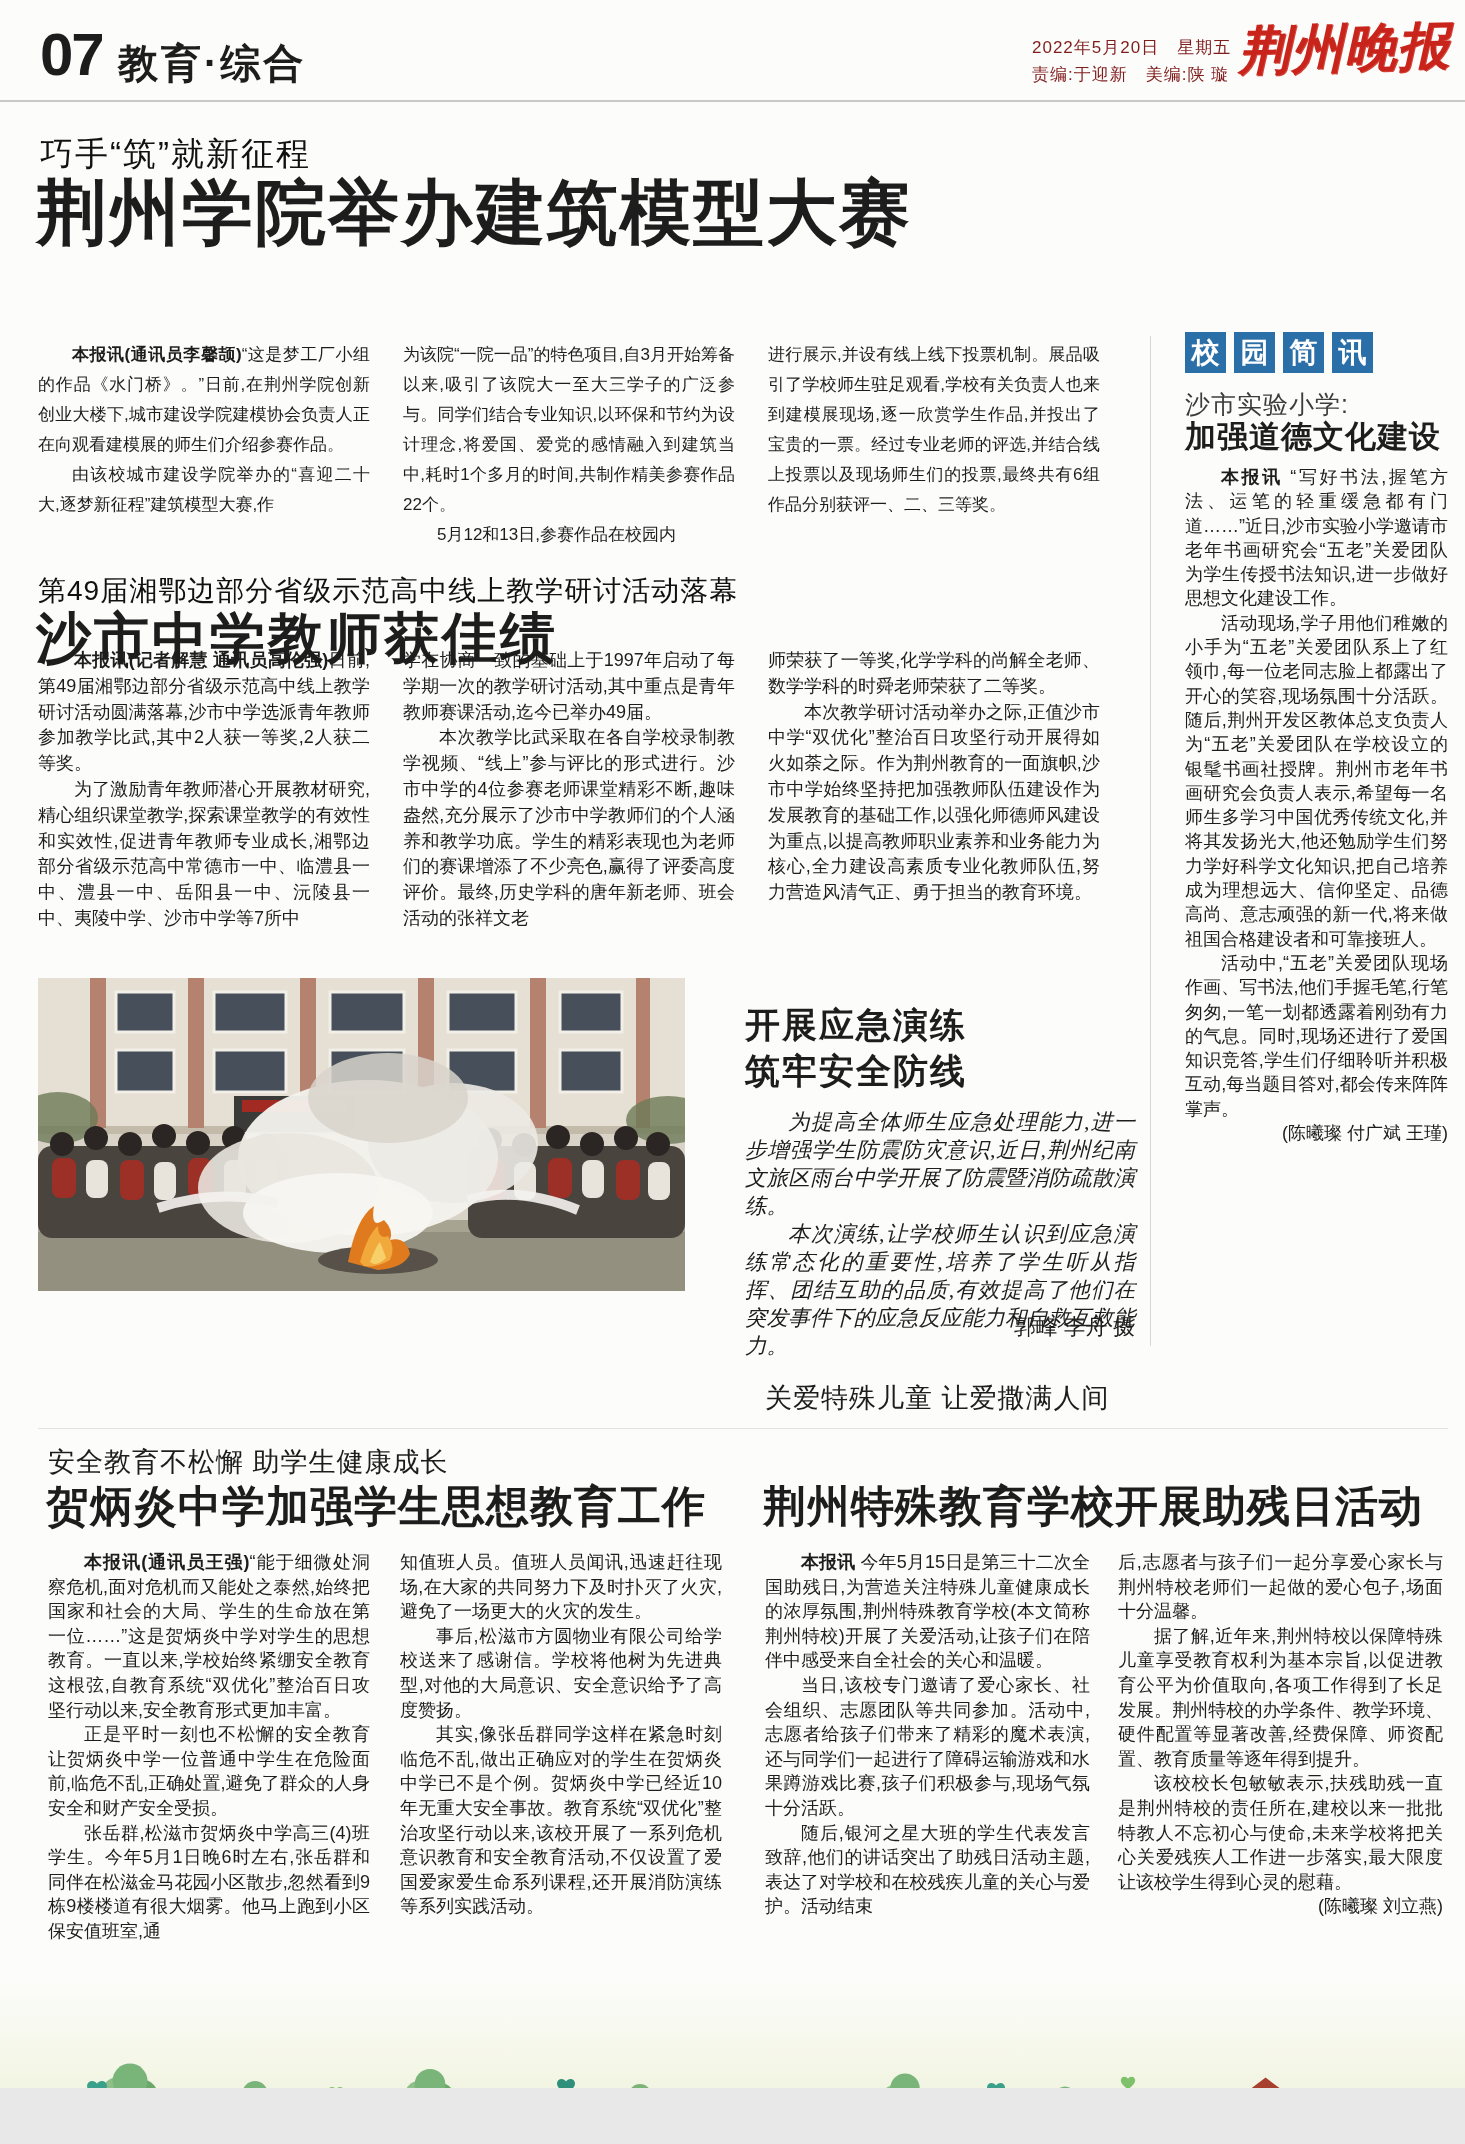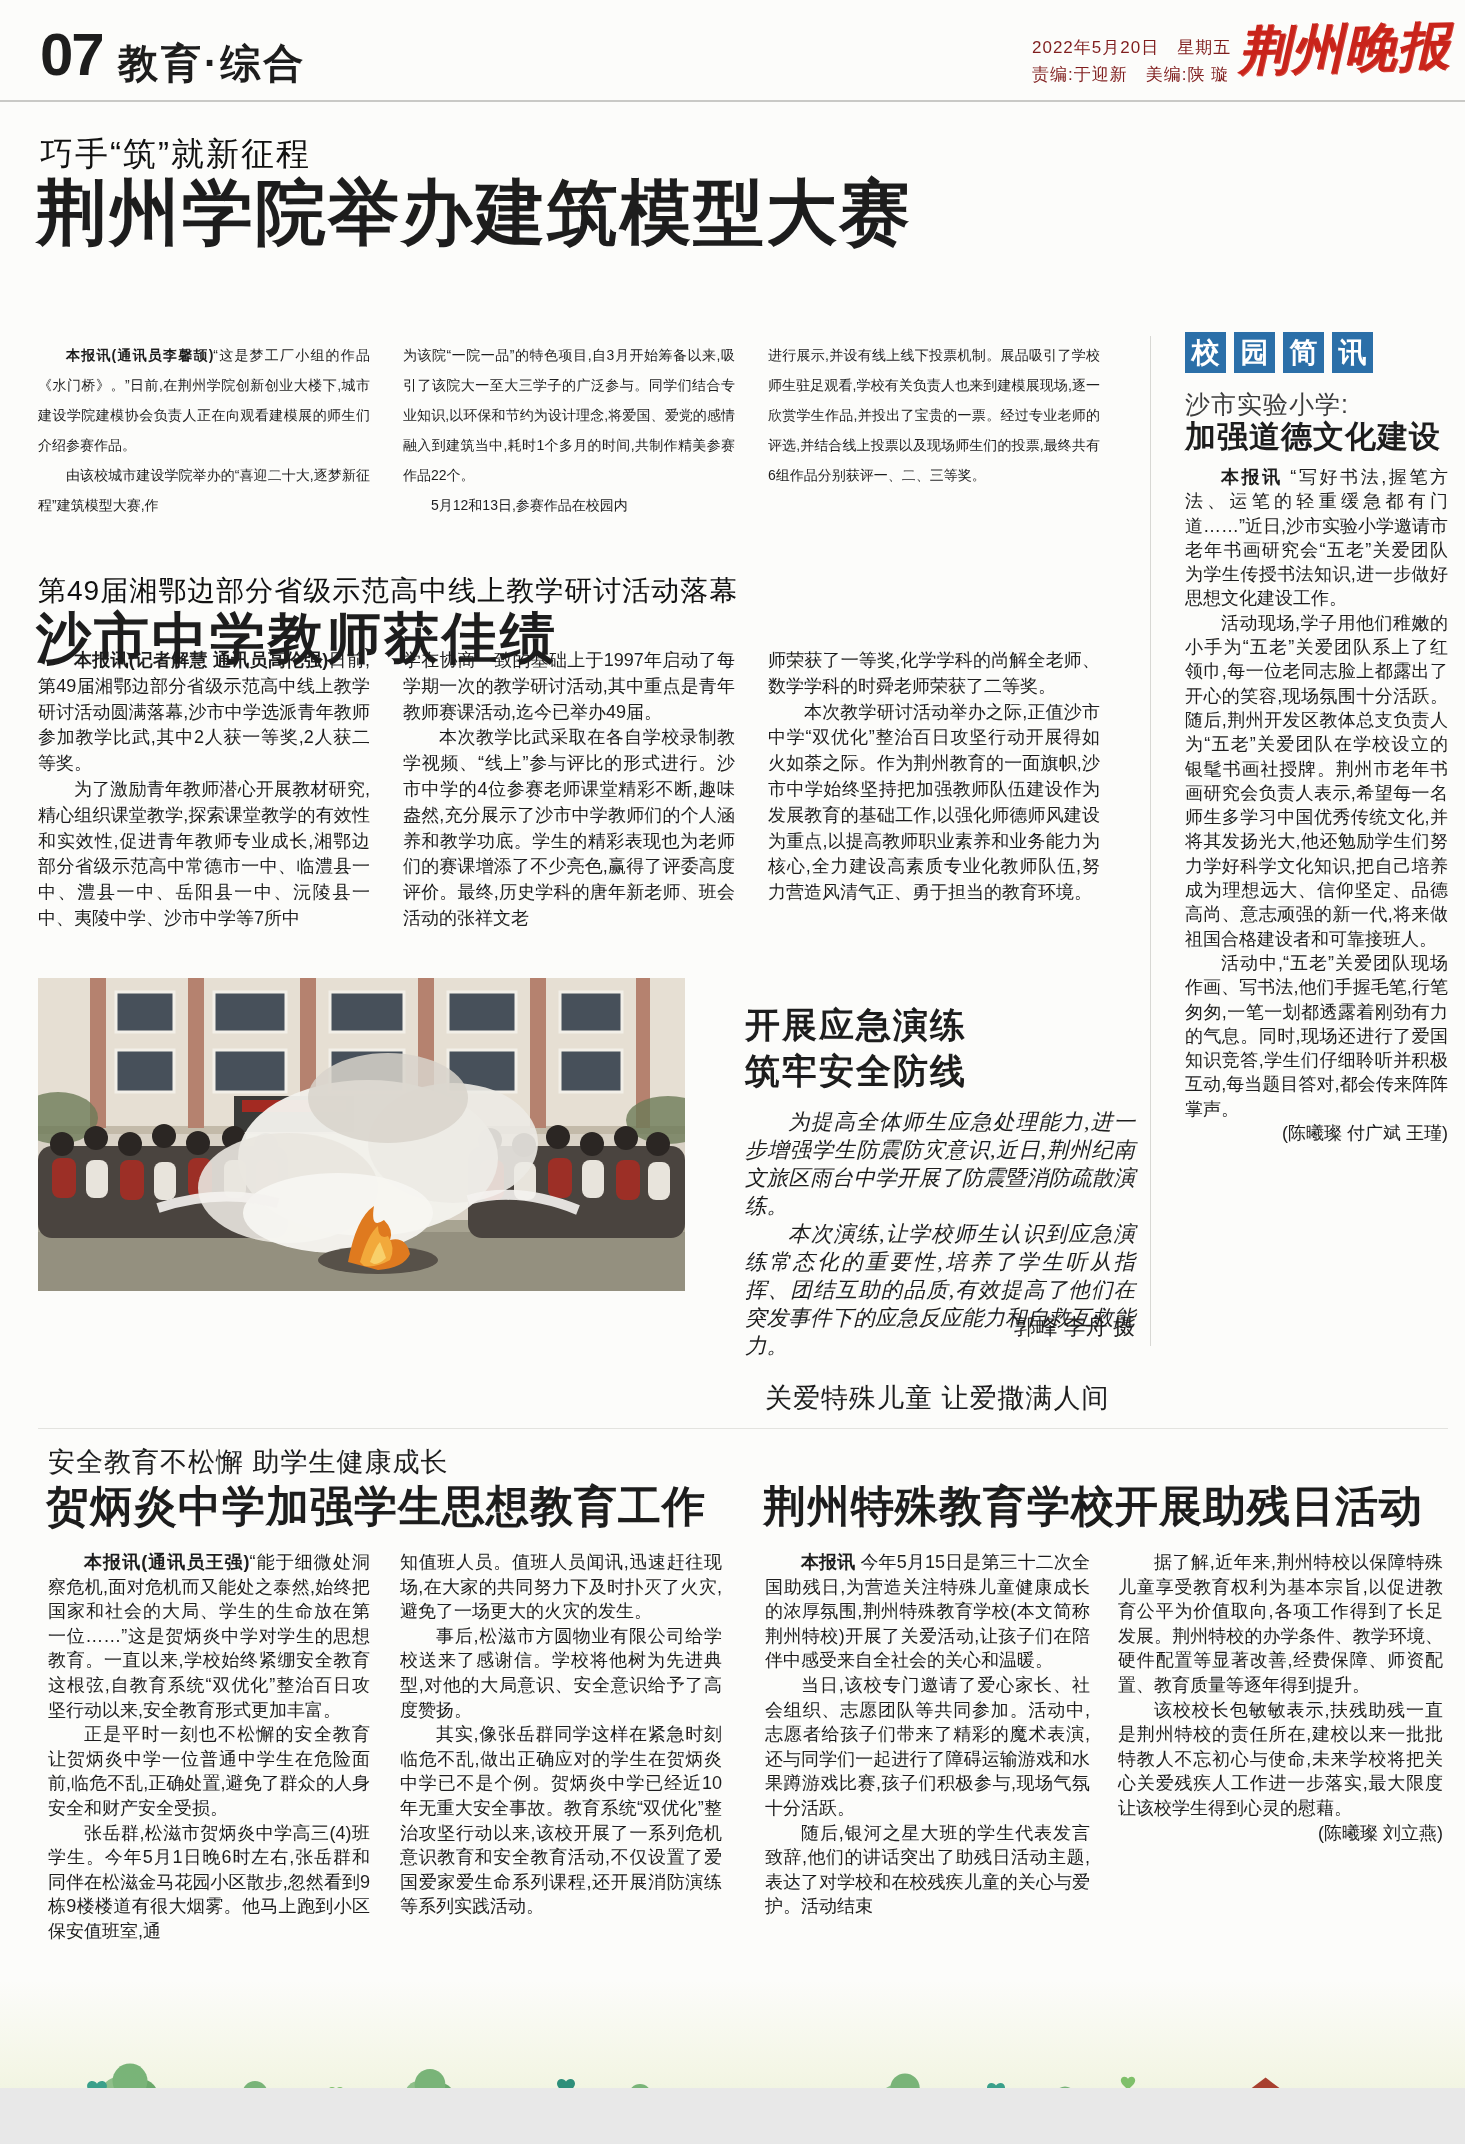--- a/index.html
+++ b/index.html
@@ -15,21 +15,21 @@
   .hrule{position:absolute;left:0;top:100px;width:1465px;border-top:2px solid #c9c9c6;}
   
   .col{position:absolute;text-align:justify;}
   .col p{margin:0;text-indent:2em;}
   .col p.cont{text-indent:0;}
   .col p.byline{text-indent:0;text-align:right;}
   b{font-weight:800;}
   
   .a1-kicker{position:absolute;left:40px;top:132px;font-size:33px;letter-spacing:2px;color:#111;}
   .a1-head{position:absolute;left:36px;top:166px;font-size:71px;font-weight:900;letter-spacing:2px;white-space:nowrap;}
-  .a1 .col{top:340px;width:332px;font-size:14px;line-height:30px;}
+  .a1 .col{top:340px;width:332px;font-size:17px;line-height:30px;}
   .a1 .c0{left:38px;}  .a1 .c1{left:403px;}  .a1 .c2{left:768px;}
   
   .a2-kicker{position:absolute;left:38px;top:572px;font-size:28px;letter-spacing:1px;color:#111;}
   .a2-head{position:absolute;left:36px;top:602px;font-size:55px;font-weight:900;letter-spacing:3px;}
   .a2 .col{top:648px;width:332px;font-size:18px;line-height:25.8px;}
   .a2 .c0{left:38px;}  .a2 .c1{left:403px;}  .a2 .c2{left:768px;}
   
   .vline{position:absolute;left:1150px;top:336px;height:1010px;border-left:1px solid #d8d8d4;}
   .sb-badge{position:absolute;left:1185px;top:332px;display:flex;gap:8px;}
   .sb-badge .sq{display:block;width:41px;height:41px;background:#2b6fa8;color:#fff;font-size:28px;
@@ -244,20 +244,21 @@
 
   <div class="a4-kicker">关爱特殊儿童  让爱撒满人间</div>
   <div class="a4-head">荆州特殊教育学校开展助残日活动</div>
   <div class="a4">
     <div class="col c0">
         <p><b>本报讯</b> 今年5月15日是第三十二次全国助残日,为营造关注特殊儿童健康成长的浓厚氛围,荆州特殊教育学校(本文简称荆州特校)开展了关爱活动,让孩子们在陪伴中感受来自全社会的关心和温暖。</p>
         <p>当日,该校专门邀请了爱心家长、社会组织、志愿团队等共同参加。活动中,志愿者给孩子们带来了精彩的魔术表演,还与同学们一起进行了障碍运输游戏和水果蹲游戏比赛,孩子们积极参与,现场气氛十分活跃。</p>
         <p>随后,银河之星大班的学生代表发言致辞,他们的讲话突出了助残日活动主题,表达了对学校和在校残疾儿童的关心与爱护。活动结束</p>
       </div>
     <div class="col c1">
+        <p class="cont">后,志愿者与孩子们一起分享爱心家长与荆州特校老师们一起做的爱心包子,场面十分温馨。</p>
         <p>据了解,近年来,荆州特校以保障特殊儿童享受教育权利为基本宗旨,以促进教育公平为价值取向,各项工作得到了长足发展。荆州特校的办学条件、教学环境、硬件配置等显著改善,经费保障、师资配置、教育质量等逐年得到提升。</p>
         <p>该校校长包敏敏表示,扶残助残一直是荆州特校的责任所在,建校以来一批批特教人不忘初心与使命,未来学校将把关心关爱残疾人工作进一步落实,最大限度让该校学生得到心灵的慰藉。</p>
         <p class="byline">(陈曦璨 刘立燕)</p>
       </div>
   </div>
 
   <svg class="footer-art" viewBox="0 0 1465 164" preserveAspectRatio="none">
     <defs>
       <linearGradient id="sky" x1="0" y1="0" x2="0" y2="1">
         <stop offset="0" stop-color="#fcfcfa"></stop>

